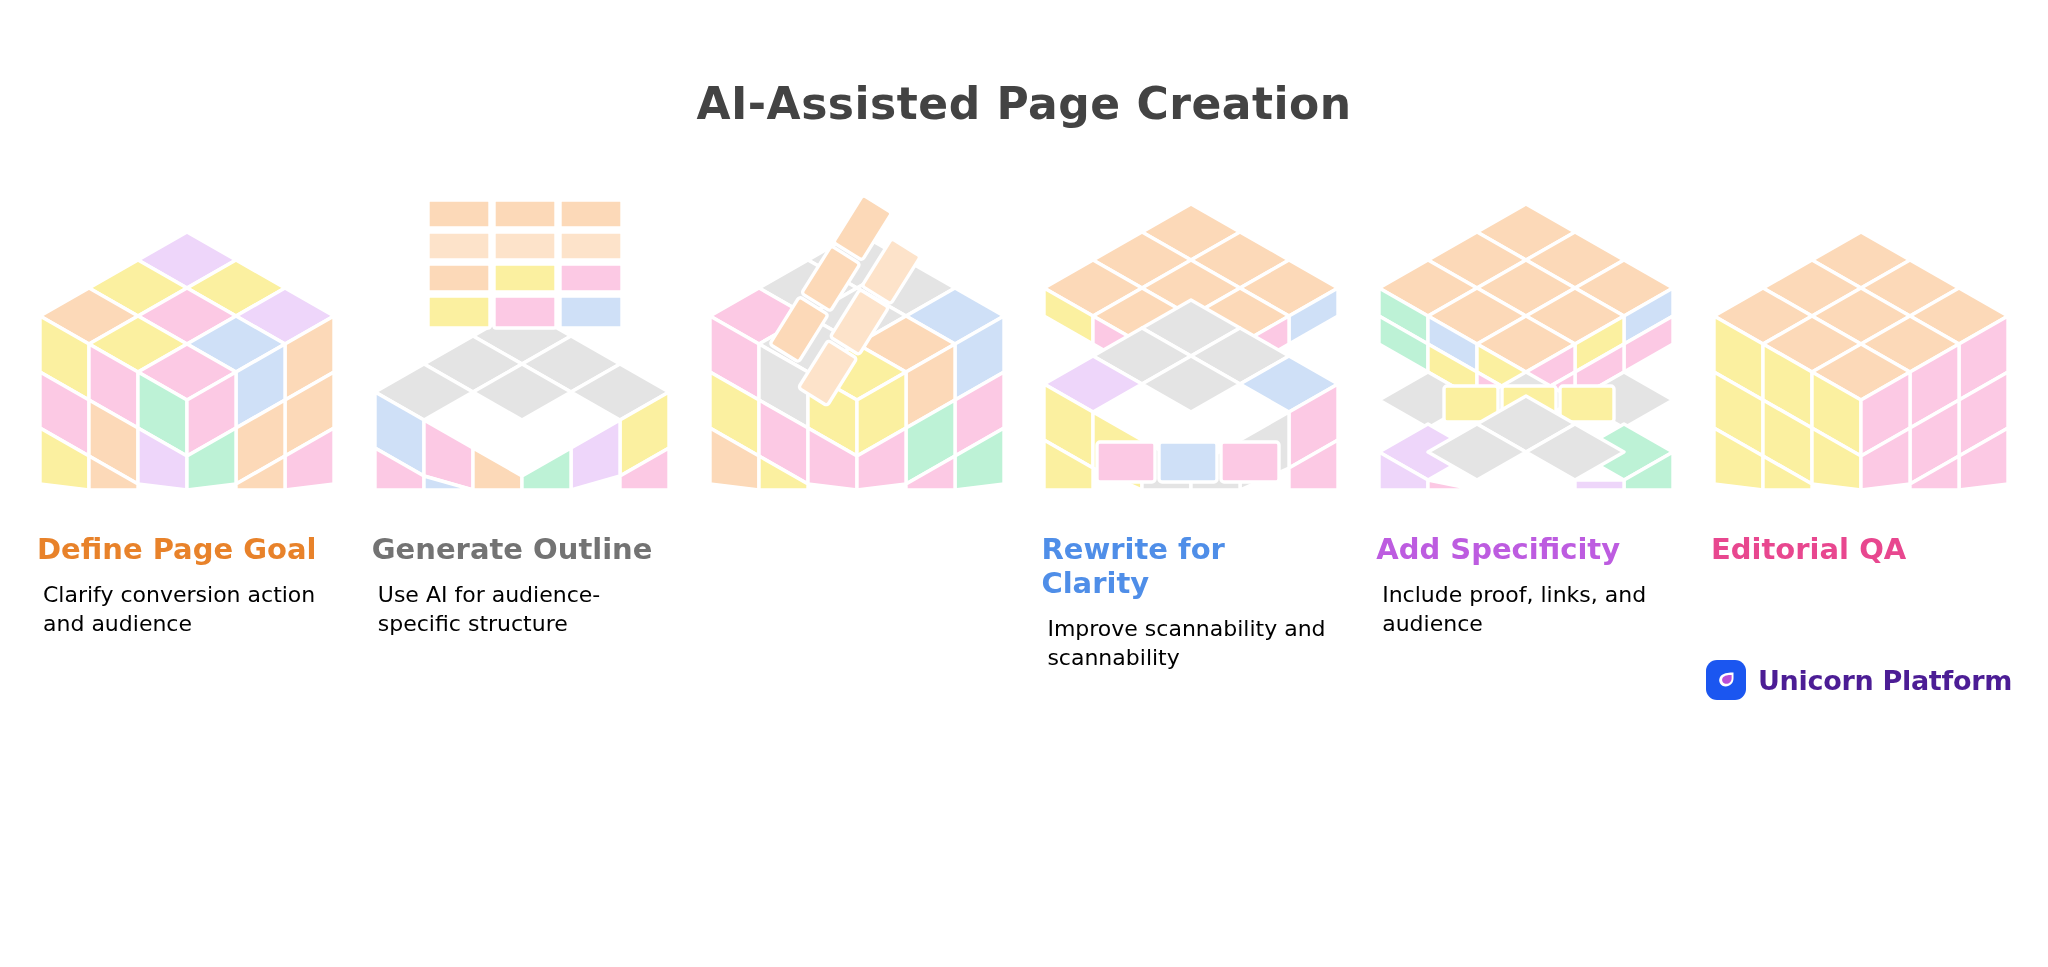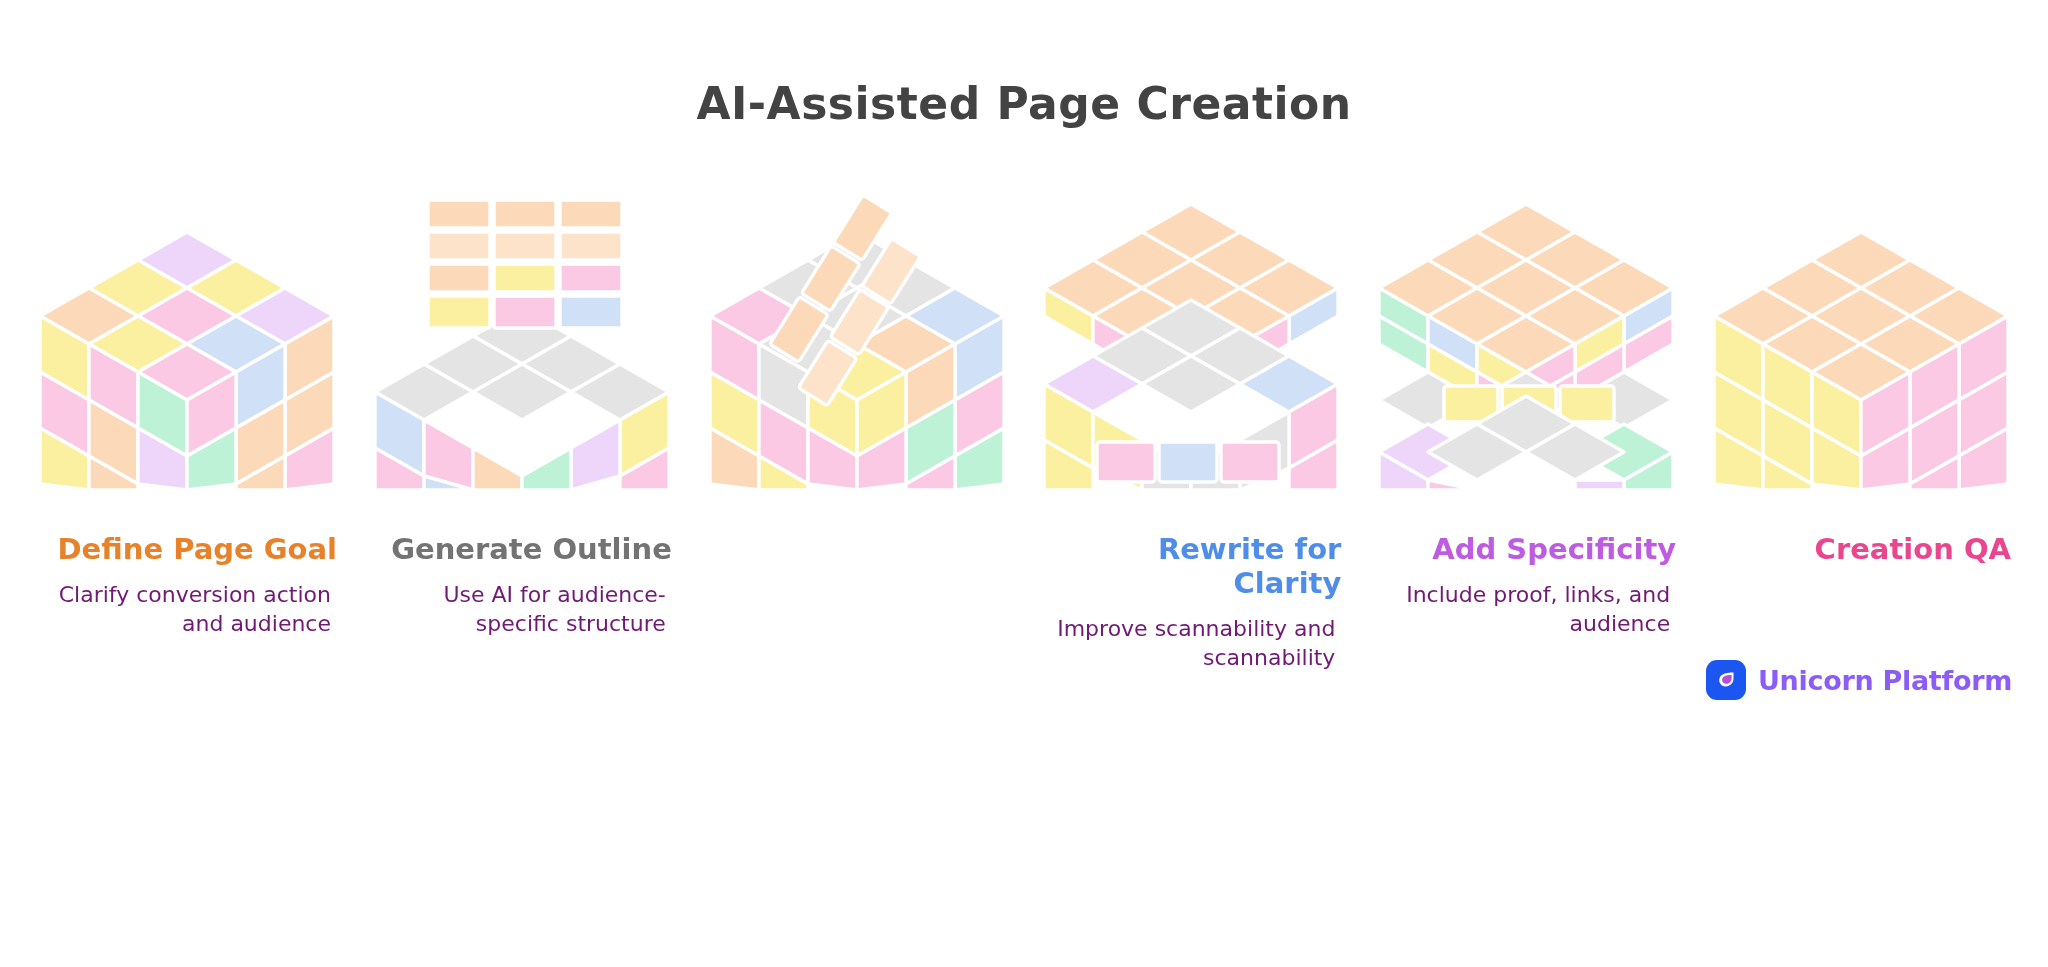--- a/index.html
+++ b/index.html
@@ -64,34 +64,34 @@
   .art svg {
     display: block;
     width: 300px;
     height: 300px;
   }
 
   
   .labels {
     margin-top: 42px;
     width: 300px;
-    text-align: right;
+    text-align: left;
   }
   .step-title {
     font-family: "DejaVu Sans", sans-serif;
     font-size: 29px;
     font-weight: bold;
     line-height: 1.18;
     margin: 0 0 14px 0;
   }
   .step-desc {
     font-family: "DejaVu Sans", sans-serif;
     font-size: 22px;
     line-height: 1.32;
-    color: #701a75;
+    color: #000000;
     margin: 0;
     padding: 0 6px;
   }
 
   
   .brand {
     position: absolute;
     right: 36px;
     bottom: 22px;
     display: flex;
@@ -105,21 +105,21 @@
     border-radius: 11px;
     background: #1b56f0;
     display: flex;
     align-items: center;
     justify-content: center;
   }
   .brand-name {
     font-family: "DejaVu Sans", sans-serif;
     font-size: 27px;
     font-weight: bold;
-    color: #8b5cf6;
+    color: #4c1d95;
     letter-spacing: -0.3px;
   }
 </style>
 </head>
 <body>
 
 <div class="page">
 
   <div class="title">AI-Assisted Page Creation</div>
 
@@ -397,21 +397,21 @@
             <polygon points="199,182 199,238 150,266 150,210" fill="#fcc9e4"></polygon>
             <polygon points="297,182 297,238 248,266 248,210" fill="#fcc9e4"></polygon>
             <polygon points="248,210 248,266 199,294 199,238" fill="#fcc9e4"></polygon>
             <polygon points="199,238 199,294 150,300 150,266" fill="#fcc9e4"></polygon>
             <polygon points="297,238 297,294 248,300 248,266" fill="#fcc9e4"></polygon>
             <polygon points="248,266 248,300 199,300 199,294" fill="#fcc9e4"></polygon>
           </g>
         </svg>
       </div>
       <div class="labels">
-        <p class="step-title" style="color:#e8478f">Creation QA</p>
+        <p class="step-title" style="color:#e8478f">Editorial QA</p>
       </div>
     </div>
 
   </div>
 
   <div class="brand">
     <div class="brand-mark">
       <svg width="26" height="26" viewBox="0 0 26 26">
         <path d="M20.5 5.5 C20.5 5.5 9.8 4.6 6.9 10.2 C4.6 14.6 8.0 19.4 12.6 19.4 C17.2 19.4 20.5 15.9 20.5 11.2 Z" fill="#ffffff"></path>
         <path d="M18.6 8.0 C18.6 8.0 11.6 7.5 9.6 11.0 C8.1 13.8 10.2 16.8 13.2 16.8 C16.2 16.8 18.6 14.4 18.6 11.2 Z" fill="#b84ed8"></path>

